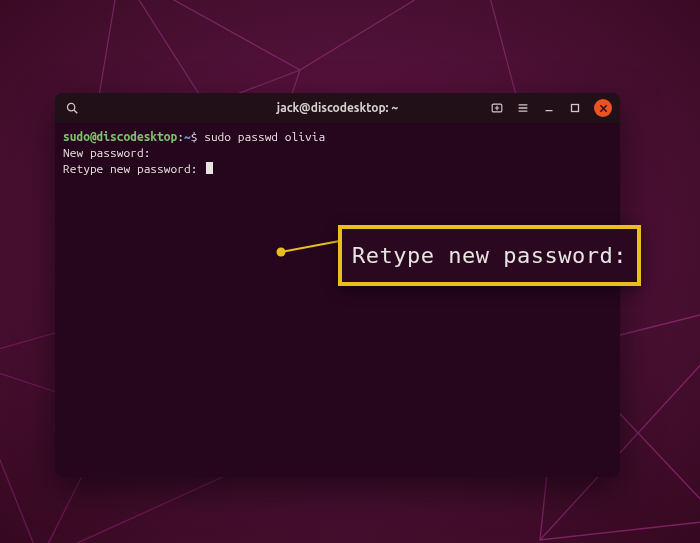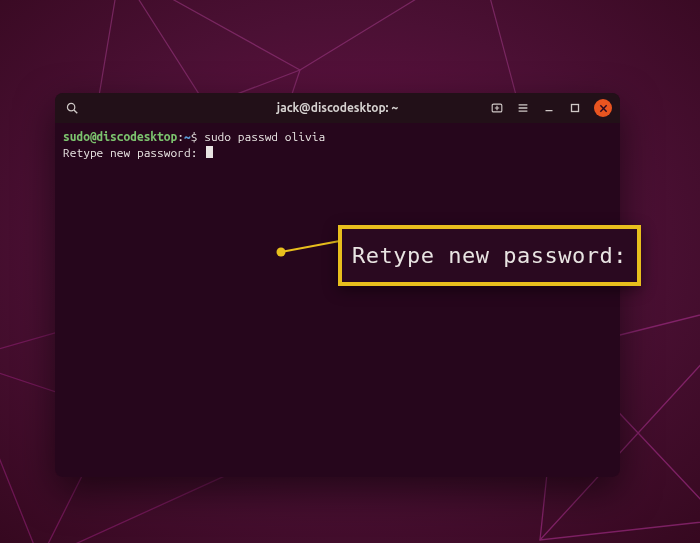--- a/index.html
+++ b/index.html
@@ -91,20 +91,21 @@
           <svg viewBox="0 0 10 10">
               <line x1="1.5" y1="1.5" x2="8.5" y2="8.5" stroke="#2a0920" stroke-width="1.6"></line>
               <line x1="8.5" y1="1.5" x2="1.5" y2="8.5" stroke="#2a0920" stroke-width="1.6"></line>
             </svg>
         </span>
       </div>
     </div>
 
     <div class="term-body">
       <div class="line"><span class="u">sudo@discodesktop</span><span class="d">:</span><span class="p">~</span><span class="d">$ </span><span class="d">sudo passwd olivia</span></div>
+      <div class="line">New password:</div>
       <div class="line"><span>Retype new password: </span><span class="cursor"></span></div>
     </div>
   </div>
 
   <svg class="annot" viewBox="0 0 700 543">
     <circle cx="281" cy="252" r="4.5" fill="#e8bf1d"></circle>
     <line x1="281" y1="252" x2="345" y2="240" stroke="#e8bf1d" stroke-width="2.2"></line>
     <circle cx="495" cy="252" r="0" fill="#e8bf1d"></circle>
   </svg>
 

